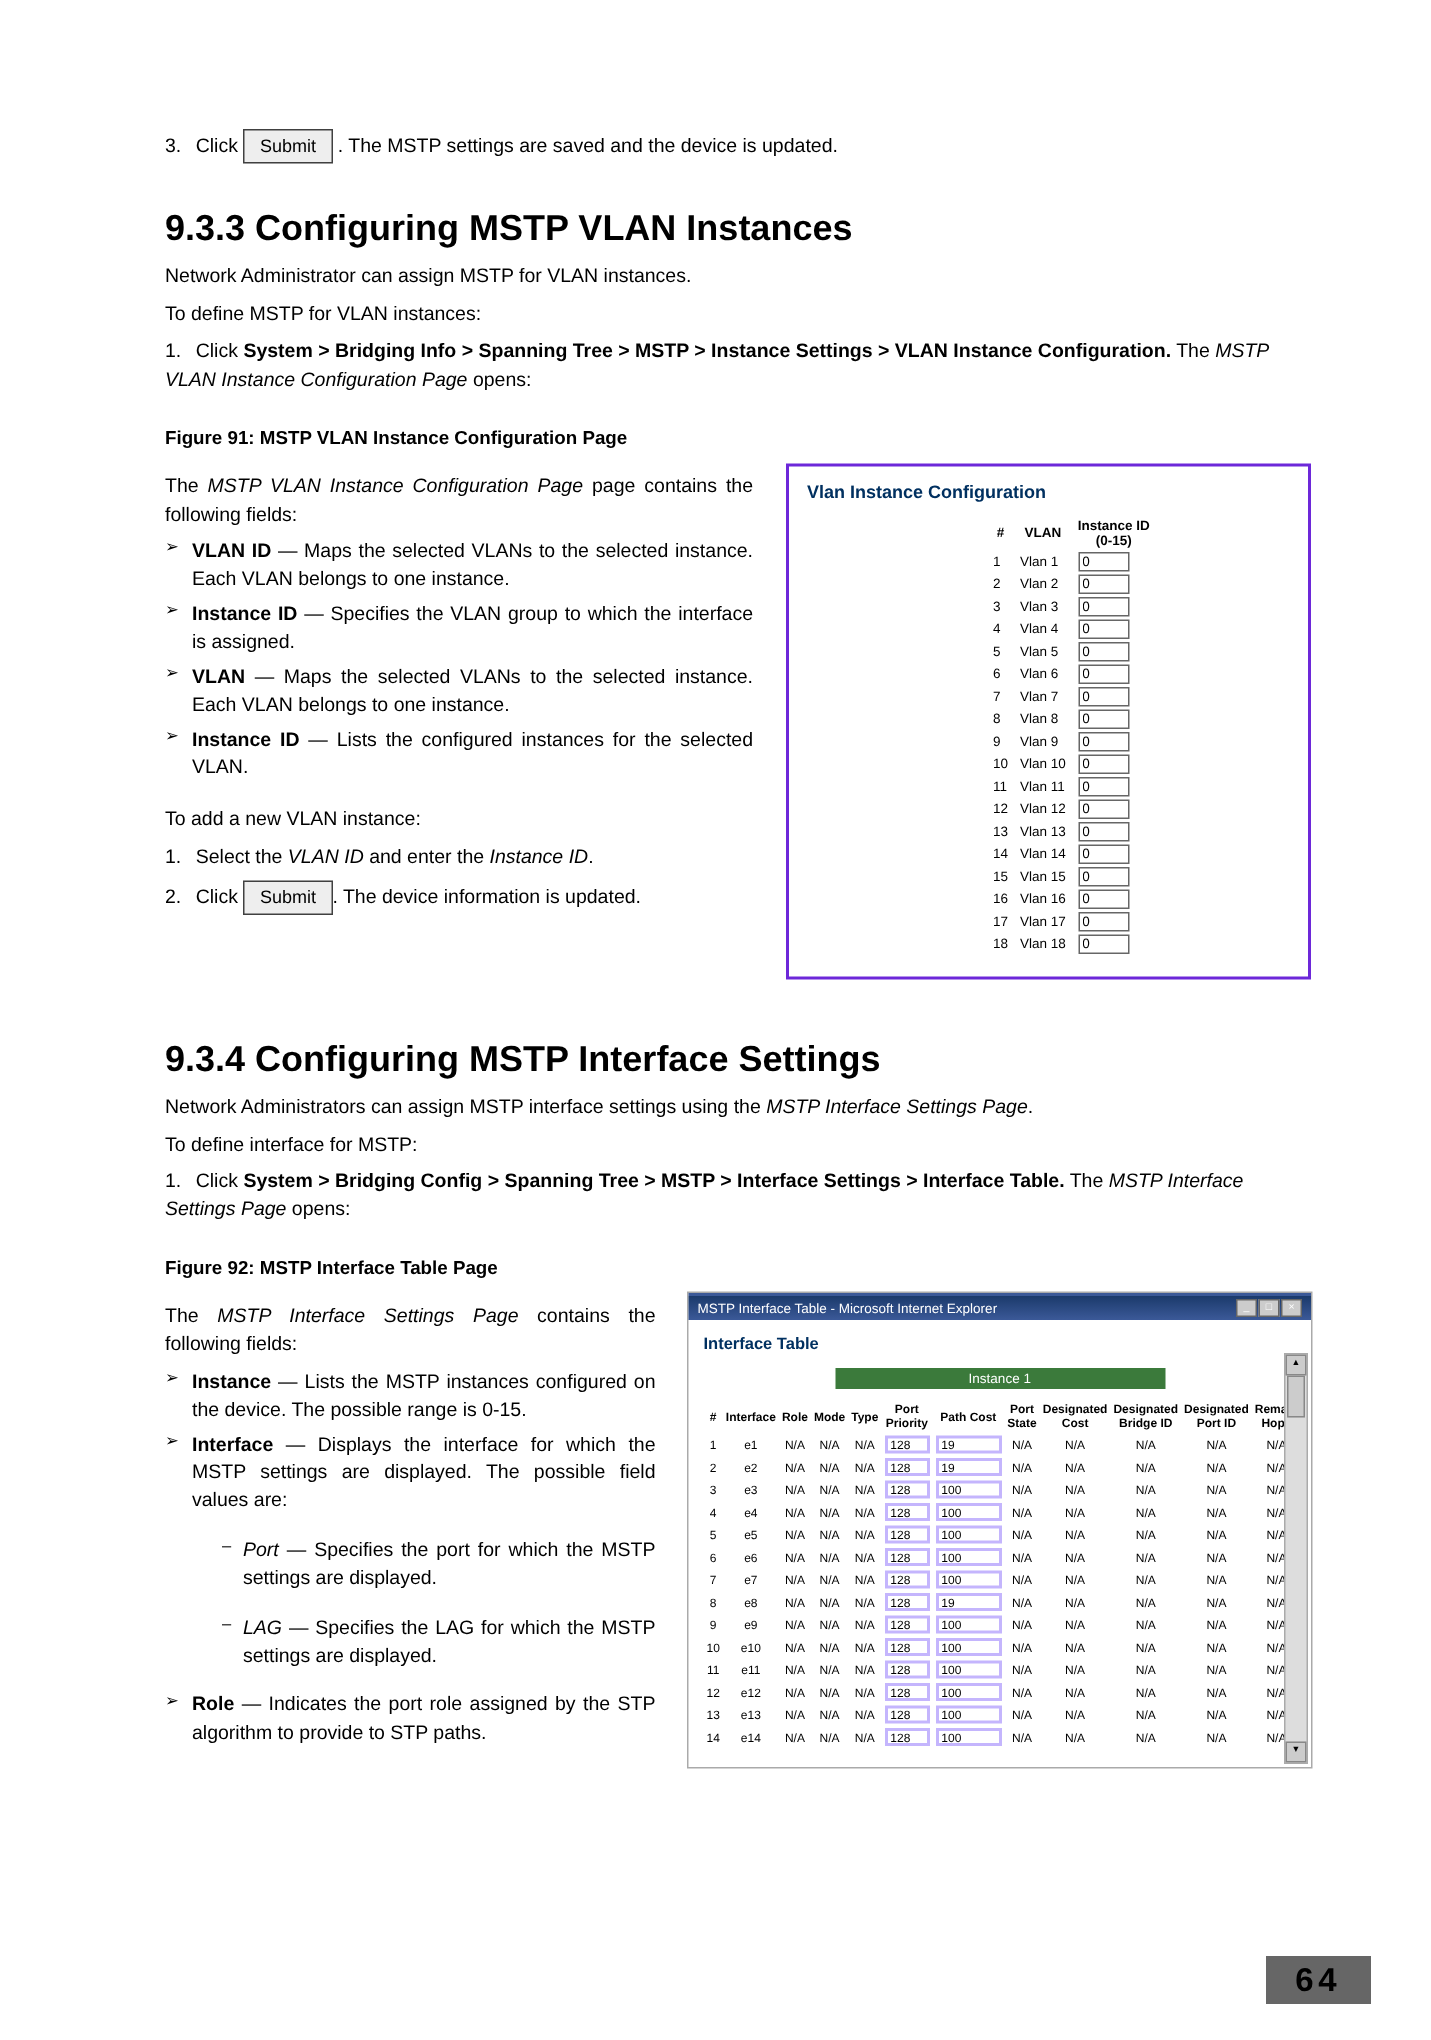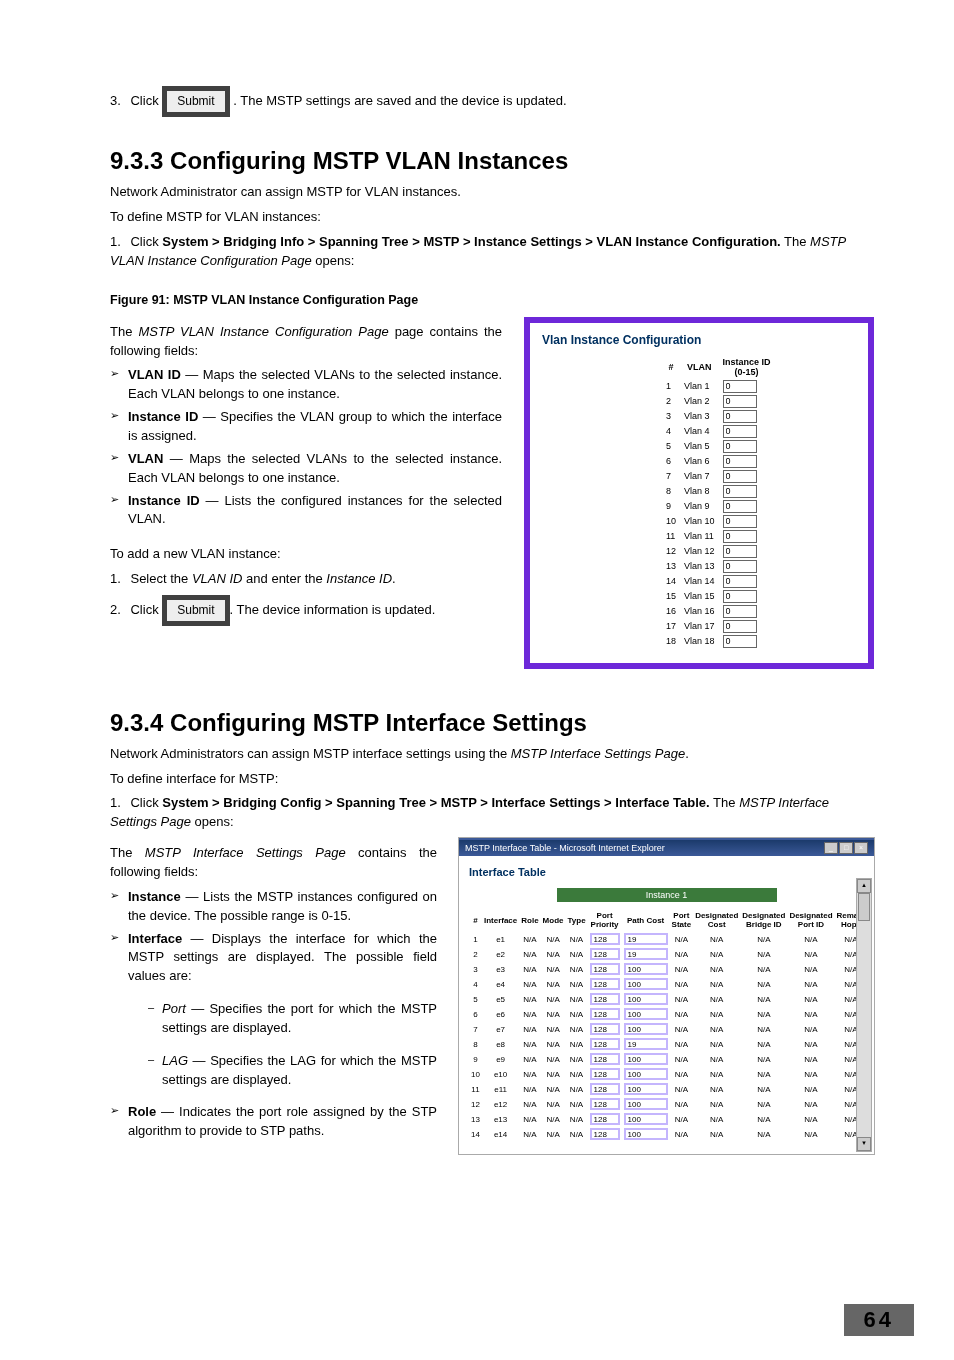--- a/index.html
+++ b/index.html
@@ -12,21 +12,21 @@
   .page {
     width: 954px;
     min-height: 1360px;
     margin: 0 auto;
     padding: 80px 80px 40px 110px;
     box-sizing: border-box;
     position: relative;
   }
   .btn-box {
     display: inline-block;
-    border: 5px solid #404040;
+    border: 1px solid #404040;
     background: #eee;
     padding: 2px 10px;
     font-size: 12px;
     vertical-align: baseline;
   }
   .list-num { margin-right: 6px; }
   h2 {
     font-family: Arial, Helvetica, sans-serif;
     font-size: 24px;
     font-weight: bold;
@@ -43,21 +43,21 @@
   }
   .left-col { flex: 1; text-align: justify; }
   .chevron-list { list-style: none; padding-left: 0; margin: 4px 0; }
   .chevron-list li { padding-left: 18px; position: relative; margin: 4px 0; line-height: 1.45; }
   .chevron-list li:before { content: "➢"; position: absolute; left: 0; top: 0; font-size: 11px; }
   .dash-list { list-style: none; padding-left: 20px; margin: 2px 0; }
   .dash-list li { position: relative; padding-left: 14px; margin: 14px 0; line-height: 1.45;}
   .dash-list li:before { content: "–"; position: absolute; left: 0; }
   
   .panel {
-    border: 6px solid #6d28d9;
+    border: 2px solid #6d28d9;
     width: 350px;
     padding: 10px 12px 14px 12px;
     box-sizing: border-box;
     font-size: 10px;
     background: #fff;
   }
   .panel-title { font-weight: bold; font-size: 12px; color: #003060; margin-bottom: 10px; }
   .vlan-tbl { margin-left: 120px; border-collapse: collapse; }
   .vlan-tbl th { font-size: 9px; font-weight: bold; padding: 0 4px 2px 4px; text-align: center; }
   .vlan-tbl td { font-size: 9px; padding: 1px 4px; }
@@ -265,20 +265,21 @@
   <div class="para">
     <span>Network Administrators can assign MSTP interface settings using the </span><span class="italic">MSTP Interface Settings Page</span><span>.</span>
   </div>
   <div class="para">To define interface for MSTP:</div>
   <div class="para">
     <span class="list-num">1.</span>
     <span>Click </span><span class="bold">System &gt; Bridging Config &gt; Spanning Tree &gt; MSTP &gt; Interface Settings &gt; Interface Table.</span>
     <span> The </span><span class="italic">MSTP Interface Settings Page</span><span> opens:</span>
   </div>
 
+  <div class="fig-caption">Figure 92: MSTP Interface Table Page</div>
 
   <div class="two-col">
     <div class="left-col">
       <div class="para">
         <span>The </span><span class="italic">MSTP Interface Settings Page</span><span> contains the following fields:</span>
       </div>
       <ul class="chevron-list">
         <li><span class="bold">Instance</span><span> — Lists the MSTP instances configured on the device. The possible range is 0-15.</span></li>
         <li><span class="bold">Interface</span><span> — Displays the interface for which the MSTP settings are displayed. The possible field values are:</span>
           <ul class="dash-list">

